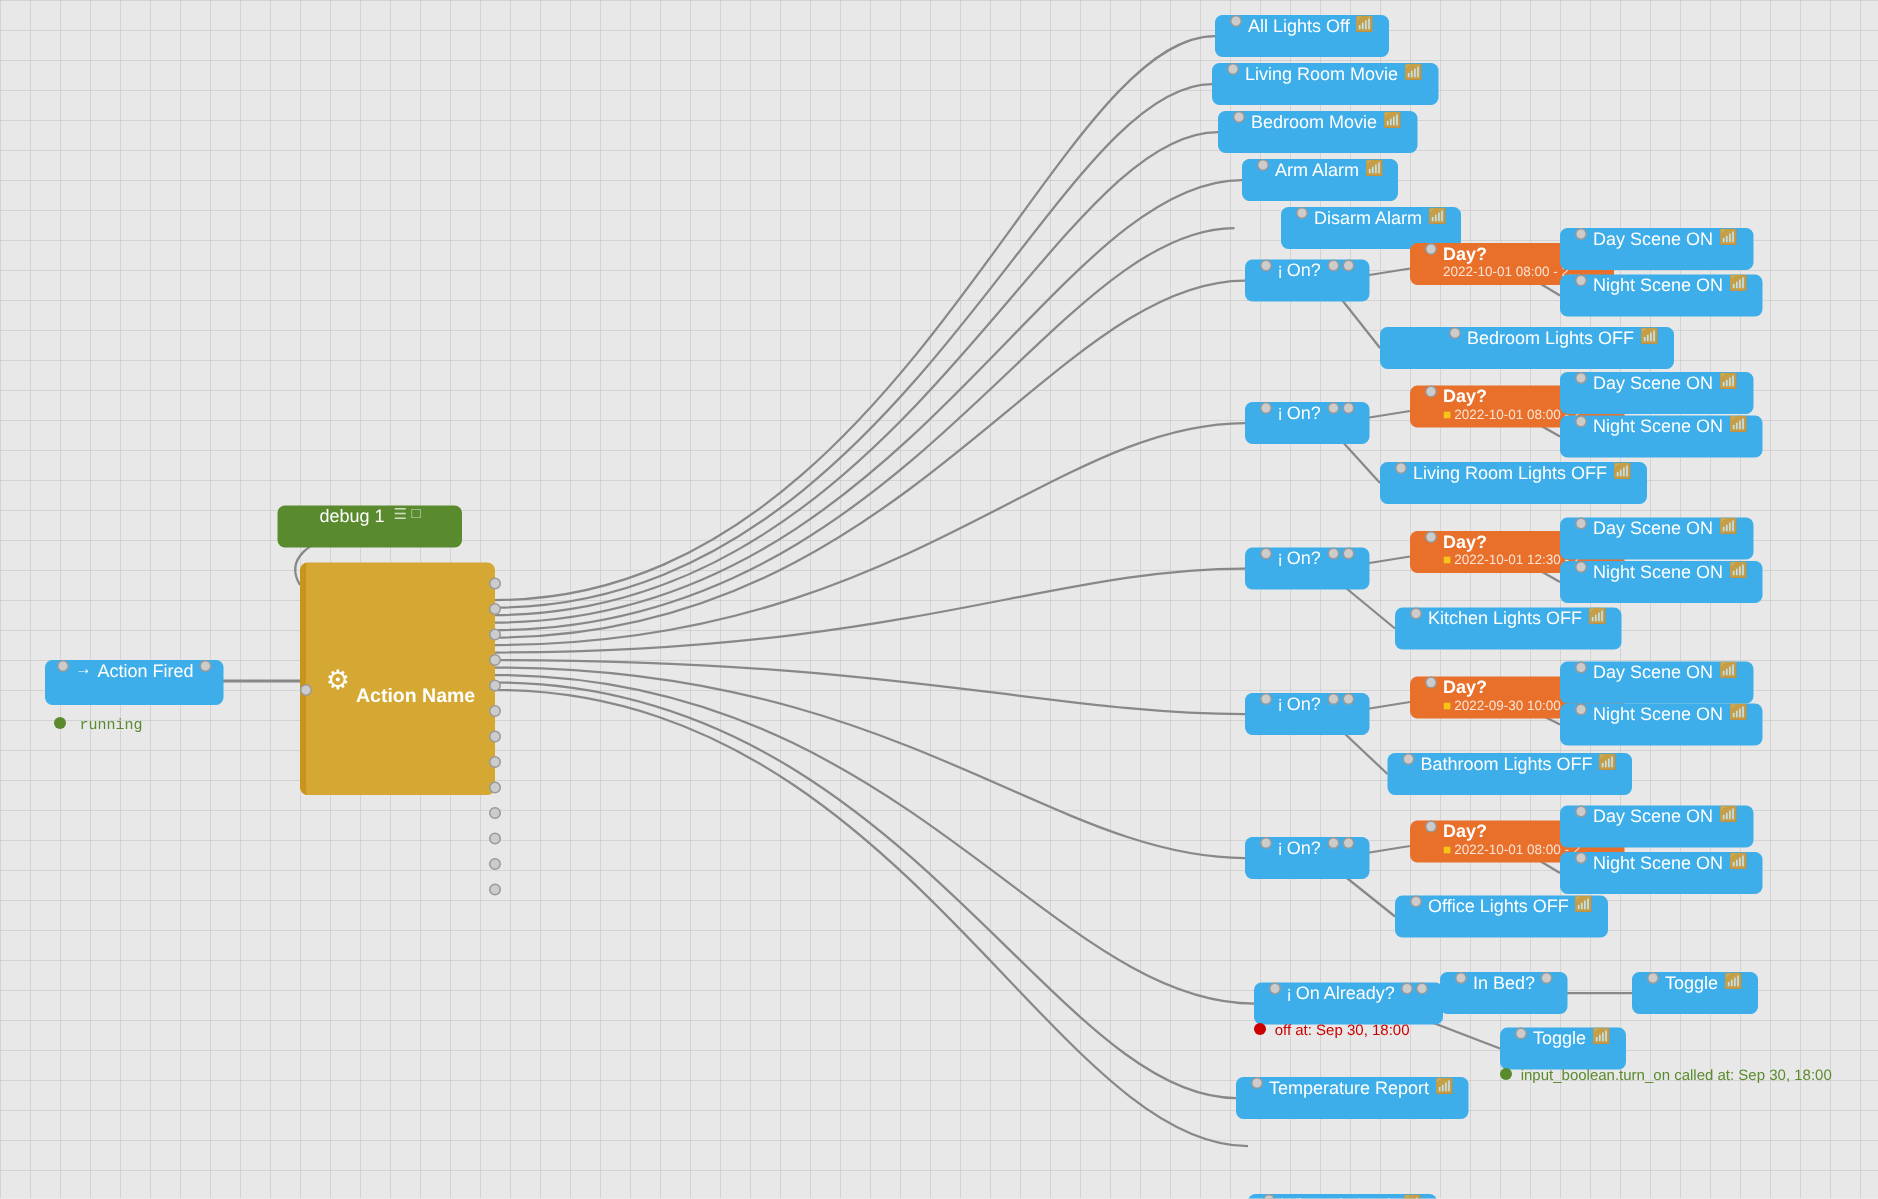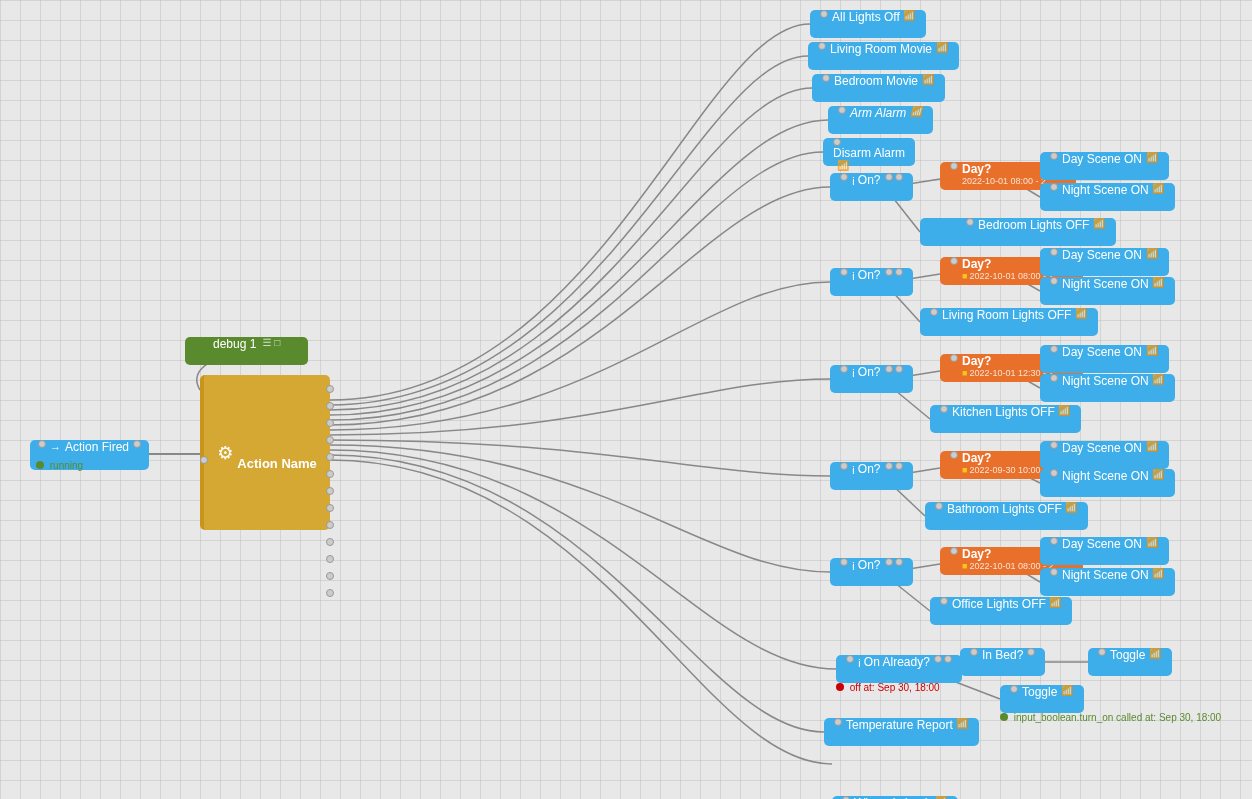--- a/index.html
+++ b/index.html
@@ -202,21 +202,21 @@
 
     <line x1="940" y1="676" x2="1000" y2="699" stroke="#888" stroke-width="1.5"></line>
   </svg>
 
   <div class="node node-blue" style="left:30px; top:440px; padding: 0 8px; height:30px;">
     <span class="node-port port-left"></span>
     <span style="margin-right:4px; font-size:11px;">→</span>
     <span>Action Fired</span>
     <span class="node-port port-right"></span>
   </div>
-  <div class="status-text status-running" style="left:36px; top:460px;">
+  <div class="status-text status-running" style="left:36px; top:478px;font-family:Liberation Mono, monospace;">
     <span class="status-green-dot"></span>
     <span>running</span>
   </div>
 
   <div class="node node-green" style="left:185px; top:337px; height:28px;">
     <span>debug 1</span>
     <span style="margin-left:6px; font-size:10px; opacity:0.7;">☰</span>
     <span style="margin-left:3px; font-size:10px; opacity:0.7;">□</span>
   </div>
 
@@ -257,27 +257,27 @@
     <span>Living Room Movie</span>
     <span class="node-wifi">📶</span>
   </div>
 
   <div class="node node-blue" style="left:812px; top:74px;">
     <span class="node-port port-left"></span>
     <span>Bedroom Movie</span>
     <span class="node-wifi">📶</span>
   </div>
 
-  <div class="node node-blue" style="left:828px; top:106px;font-style:italic;">
+  <div class="node node-blue" style="left:828px; top:106px;">
     <span class="node-port port-left"></span>
     <span>Arm Alarm</span>
     <span class="node-wifi">📶</span>
   </div>
 
-  <div class="node node-blue" style="left:823px; top:138px;flex-direction:column;">
+  <div class="node node-blue" style="left:854px; top:138px;">
     <span class="node-port port-left"></span>
     <span>Disarm Alarm</span>
     <span class="node-wifi">📶</span>
   </div>
 
   <div class="node node-blue" style="left:830px; top:173px;">
     <span class="node-port port-left"></span>
     <span style="font-size:11px; margin-right:3px;">ℹ</span>
     <span>On?</span>
     <span class="node-port port-right"></span>

